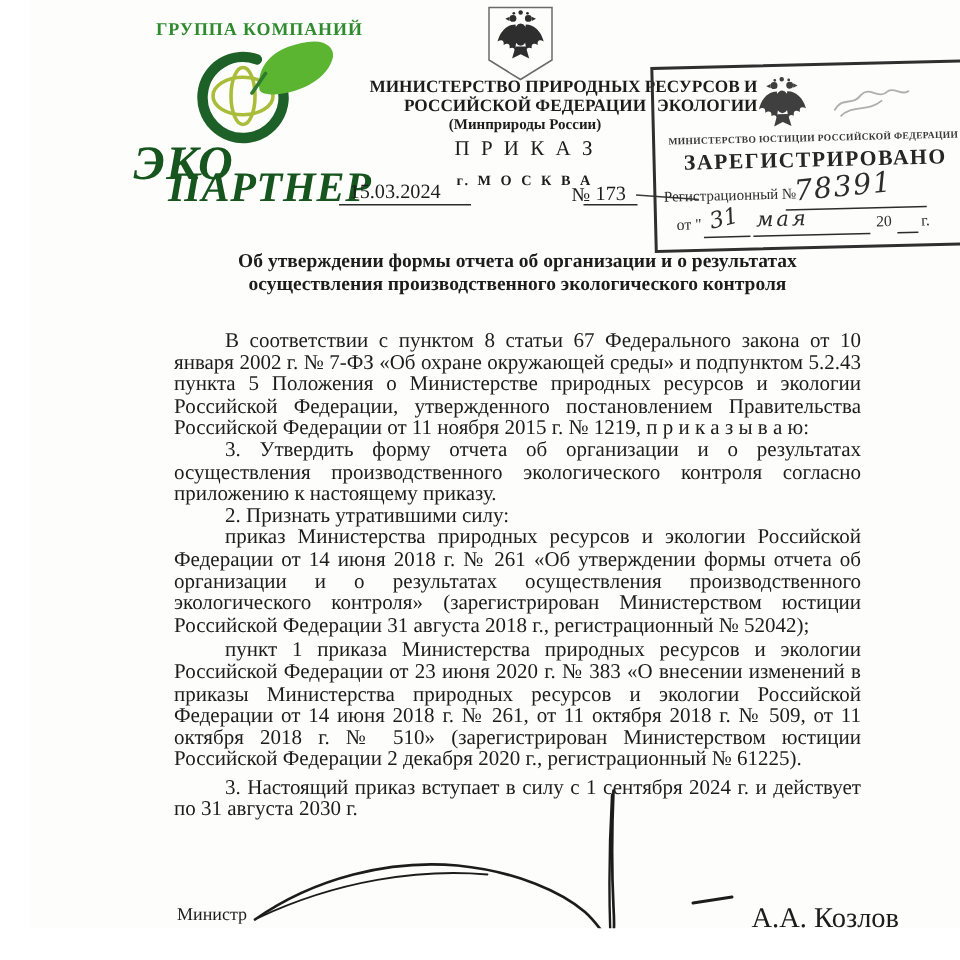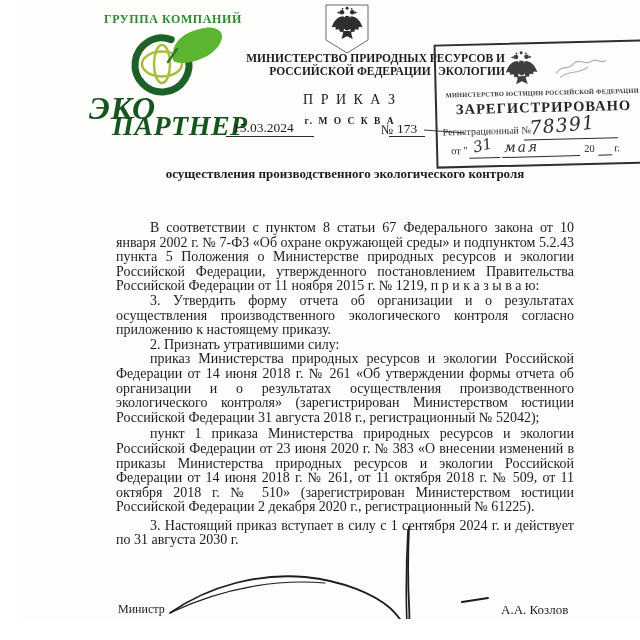--- a/index.html
+++ b/index.html
@@ -37,21 +37,21 @@
   .stamp-year{left:146px;top:100px;font-size:10.5px;color:#2c2c2c;}
   .stamp-gsuffix{left:176px;top:100px;font-size:10.5px;color:#2c2c2c;}
   .stamp .uline{border-bottom:1.3px solid #2c2c2c;}
 
   
   .title{left:96px;top:166px;width:458px;text-align:center;font-weight:bold;font-size:13px;line-height:15px;}
   .bodytxt{left:96px;top:221px;width:458px;font-size:14px;line-height:14.6px;text-align:justify;}
   .bodytxt p{margin:0;text-indent:34px;-moz-text-align-last:left;text-align-last:left;}
 
   .minister{left:98px;top:602px;font-size:12px;}
-  .signer{left:481px;top:602px;font-size:13px;}
+  .signer{left:481px;top:602px;font-size:19px;}
 </style>
 </head>
 <body>
 
 <div class="page">
 
   <div class="abs wm-group">ГРУППА КОМПАНИЙ</div>
 
   <svg class="abs" style="left:105px;top:22px;" width="115" height="85" viewBox="0 0 115 85">
     <defs>
@@ -79,20 +79,21 @@
   <div class="abs wm-partner">ПАРТНЕР</div>
   <div class="abs wm-eco">ЭКО</div>
 
   <svg class="abs" style="left:303px;top:4px;" width="48" height="50" viewBox="0 0 48 50">
     <path d="M3,1 H45 V36 L24,49 L3,36 Z" fill="none" stroke="#6a6a6a" stroke-width="1"></path>
     <use href="#dheagle" transform="translate(7,2) scale(0.57)" fill="#2e2e2e"></use>
   </svg>
 
   <div class="abs min1">МИНИСТЕРСТВО ПРИРОДНЫХ РЕСУРСОВ И ЭКОЛОГИИ</div>
   <div class="abs min2">РОССИЙСКОЙ ФЕДЕРАЦИИ</div>
+  <div class="abs min3">(Минприроды России)</div>
   <div class="abs doctype">П Р И К А З</div>
   <div class="abs city">г. М О С К В А</div>
 
   <div class="abs docdate">15.03.2024</div>
   <div class="abs uline" style="left:206px;top:136px;width:88px;"></div>
   <div class="abs num-sign">№</div>
   <div class="abs num-val">173</div>
   <div class="abs uline" style="left:369px;top:136px;width:36px;"></div>
   <div class="abs uline" style="left:404px;top:131px;width:42px;transform:rotate(4deg);border-bottom-color:#3a3a3a;"></div>
 
@@ -112,20 +113,21 @@
     <div class="abs stamp-day">31</div>
     <div class="abs uline" style="left:31px;top:112px;width:31px;"></div>
     <div class="abs stamp-month">мая</div>
     <div class="abs uline" style="left:64px;top:112px;width:78px;"></div>
     <div class="abs stamp-year">20</div>
     <div class="abs uline" style="left:160px;top:112px;width:14px;"></div>
     <div class="abs stamp-gsuffix">г.</div>
   </div>
 
   <div class="abs title">
+    <div>Об утверждении формы отчета об организации и о результатах</div>
     <div>осуществления производственного экологического контроля</div>
   </div>
 
   <div class="abs bodytxt">
     <p>В соответствии с пунктом 8 статьи 67 Федерального закона от 10 января 2002 г. № 7-ФЗ «Об охране окружающей среды» и подпунктом 5.2.43 пункта 5 Положения о Министерстве природных ресурсов и экологии Российской Федерации, утвержденного постановлением Правительства Российской Федерации от 11 ноября 2015 г. № 1219, п р и к а з ы в а ю:</p>
     <p>3. Утвердить форму отчета об организации и о результатах осуществления производственного экологического контроля согласно приложению к настоящему приказу.</p>
     <p>2. Признать утратившими силу:</p>
     <p>приказ Министерства природных ресурсов и экологии Российской Федерации от 14 июня 2018 г. № 261 «Об утверждении формы отчета об организации и о результатах осуществления производственного экологического контроля» (зарегистрирован Министерством юстиции Российской Федерации 31 августа 2018 г., регистрационный № 52042);</p>
     <p style="margin-top:2px;">пункт 1 приказа Министерства природных ресурсов и экологии Российской Федерации от 23 июня 2020 г. № 383 «О внесении изменений в приказы Министерства природных ресурсов и экологии Российской Федерации от 14 июня 2018 г. № 261, от 11 октября 2018 г. № 509, от 11 октября 2018 г. № 510» (зарегистрирован Министерством юстиции Российской Федерации 2 декабря 2020 г., регистрационный № 61225).</p>
     <p style="margin-top:4px;">3. Настоящий приказ вступает в силу с 1 сентября 2024 г. и действует по 31 августа 2030 г.</p>

